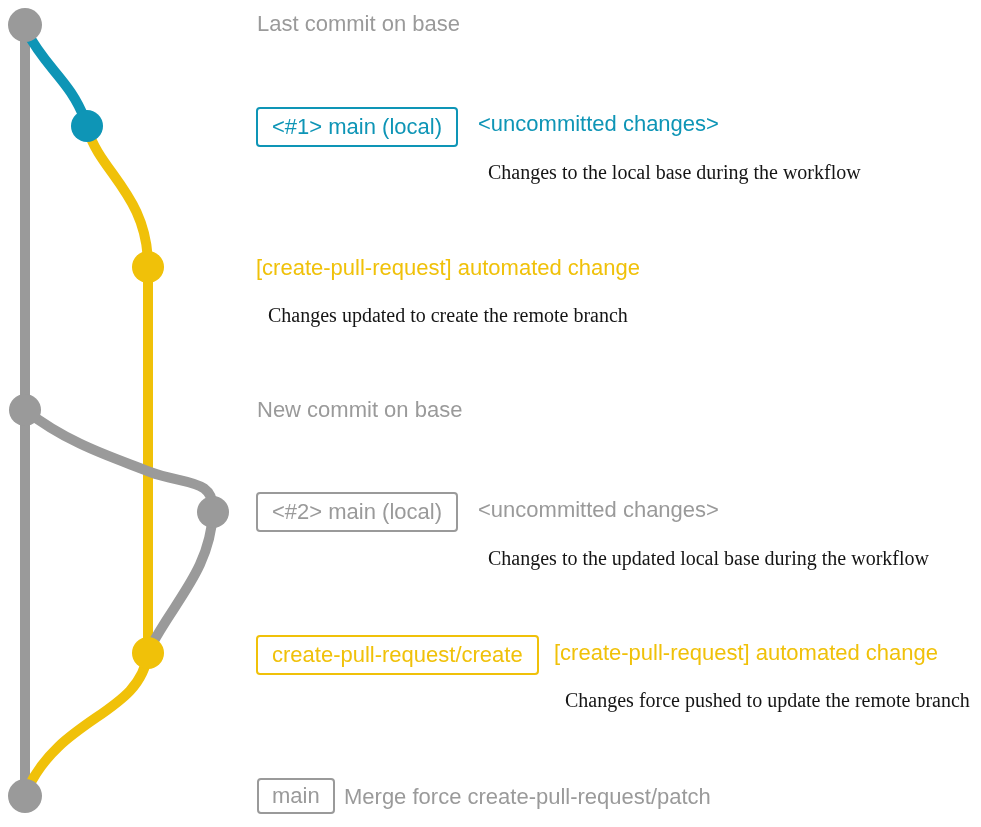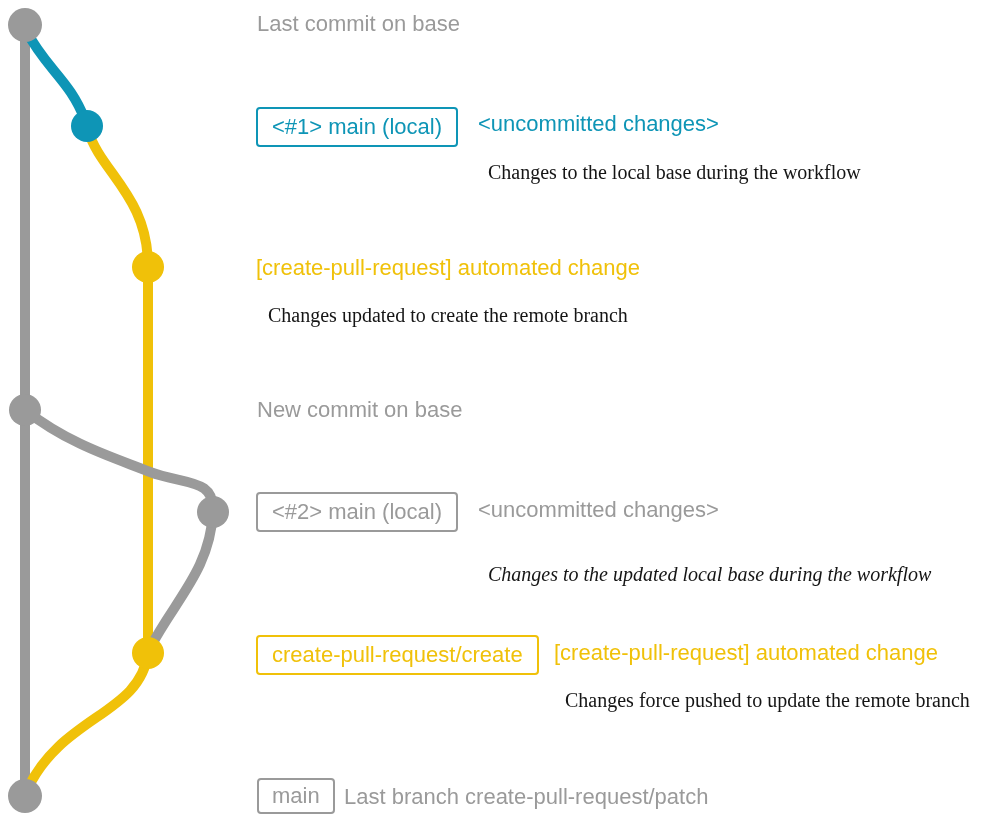--- a/index.html
+++ b/index.html
@@ -72,22 +72,22 @@
   <div class="abs lbl teal-t" style="left:478px;top:112px;">&lt;uncommitted changes&gt;</div>
   <div class="abs note" style="left:488px;top:144px;">Changes to the local base during the workflow</div>
 
   <div class="abs lbl yellow-t" style="left:256px;top:256px;">[create-pull-request] automated change</div>
   <div class="abs note" style="left:268px;top:287px;">Changes updated to create the remote branch</div>
 
   <div class="abs lbl gray-t" style="left:257px;top:398px;text-align:center;">New commit on base</div>
 
   <div class="abs pill gray-p" style="left:256px;top:492px;">&lt;#2&gt; main (local)</div>
   <div class="abs lbl gray-t" style="left:478px;top:498px;">&lt;uncommitted changes&gt;</div>
-  <div class="abs note" style="left:488px;top:546px;font-style:italic;">Changes to the updated local base during the workflow</div>
+  <div class="abs note" style="left:488px;top:530px;">Changes to the updated local base during the workflow</div>
 
   <div class="abs pill yellow-p" style="left:256px;top:635px;">create-pull-request/create</div>
   <div class="abs lbl yellow-t" style="left:554px;top:641px;">[create-pull-request] automated change</div>
   <div class="abs note" style="left:565px;top:672px;">Changes force pushed to update the remote branch</div>
 
   <div class="abs pill gray-p small" style="left:257px;top:778px;text-align:center;">main</div>
-  <div class="abs lbl gray-t" style="left:344px;top:785px;">Last branch create-pull-request/patch</div>
+  <div class="abs lbl gray-t" style="left:344px;top:785px;">Merge force create-pull-request/patch</div>
 
 </div>
 
 </body></html>

